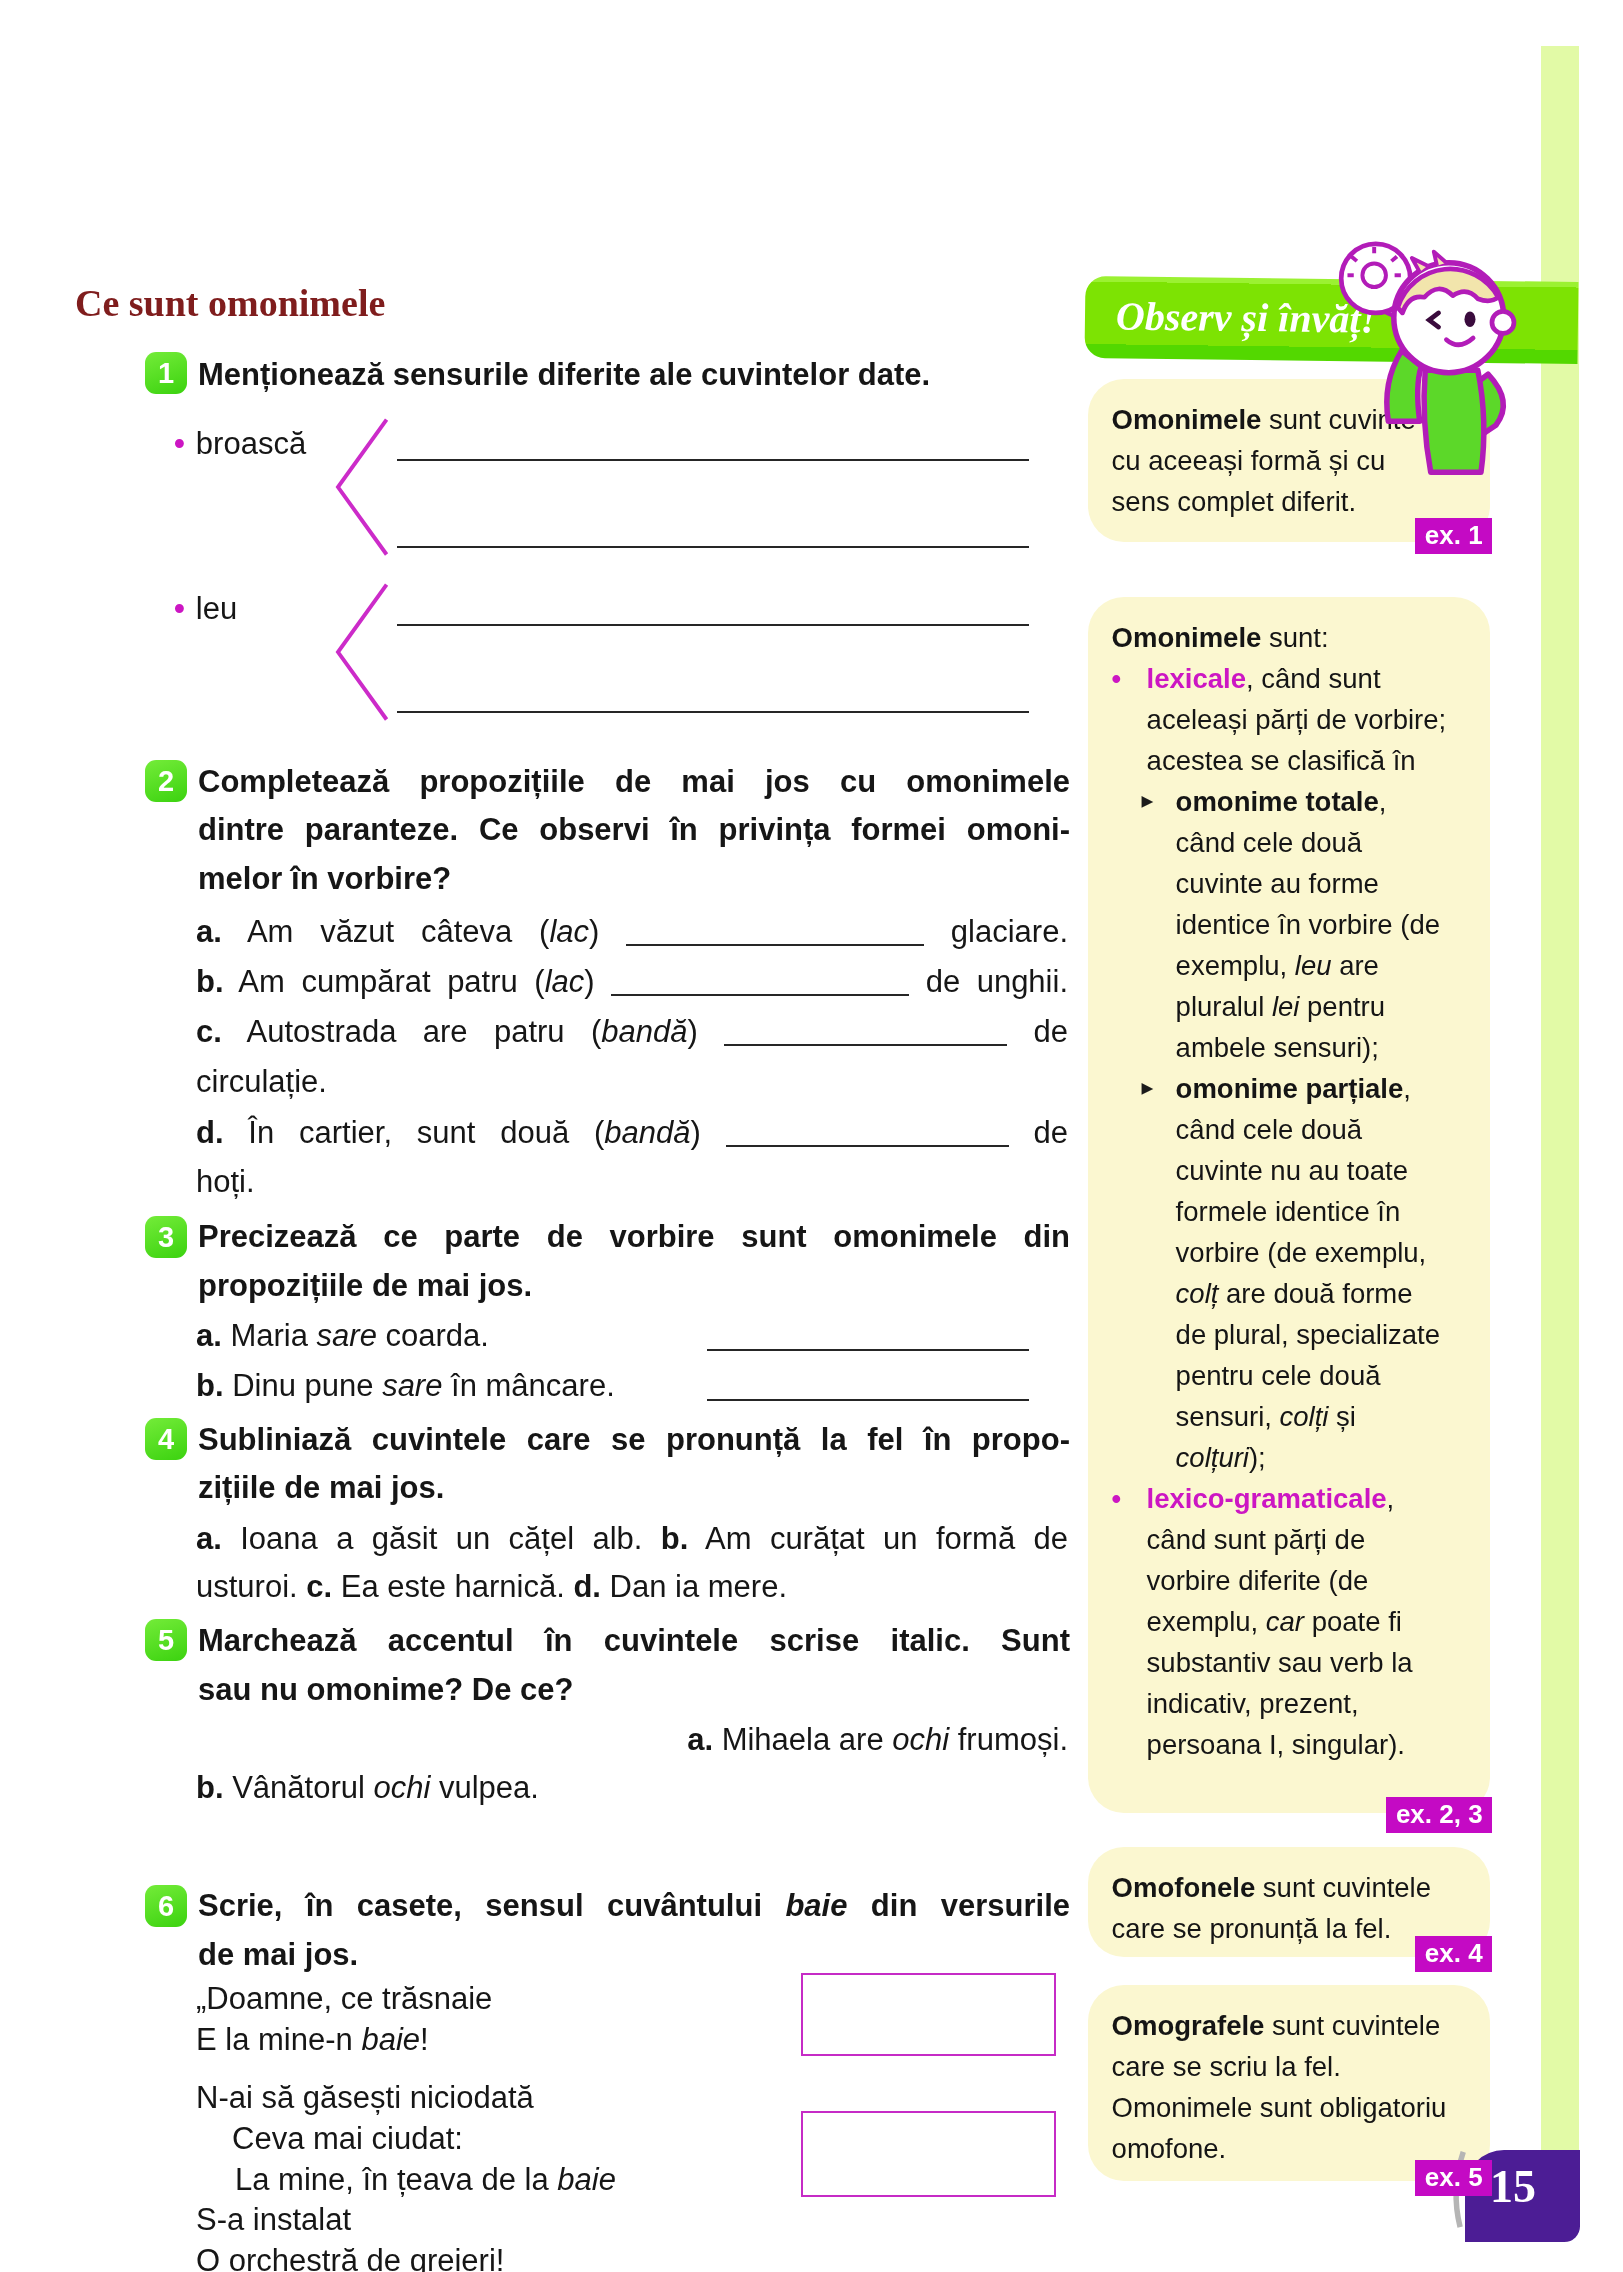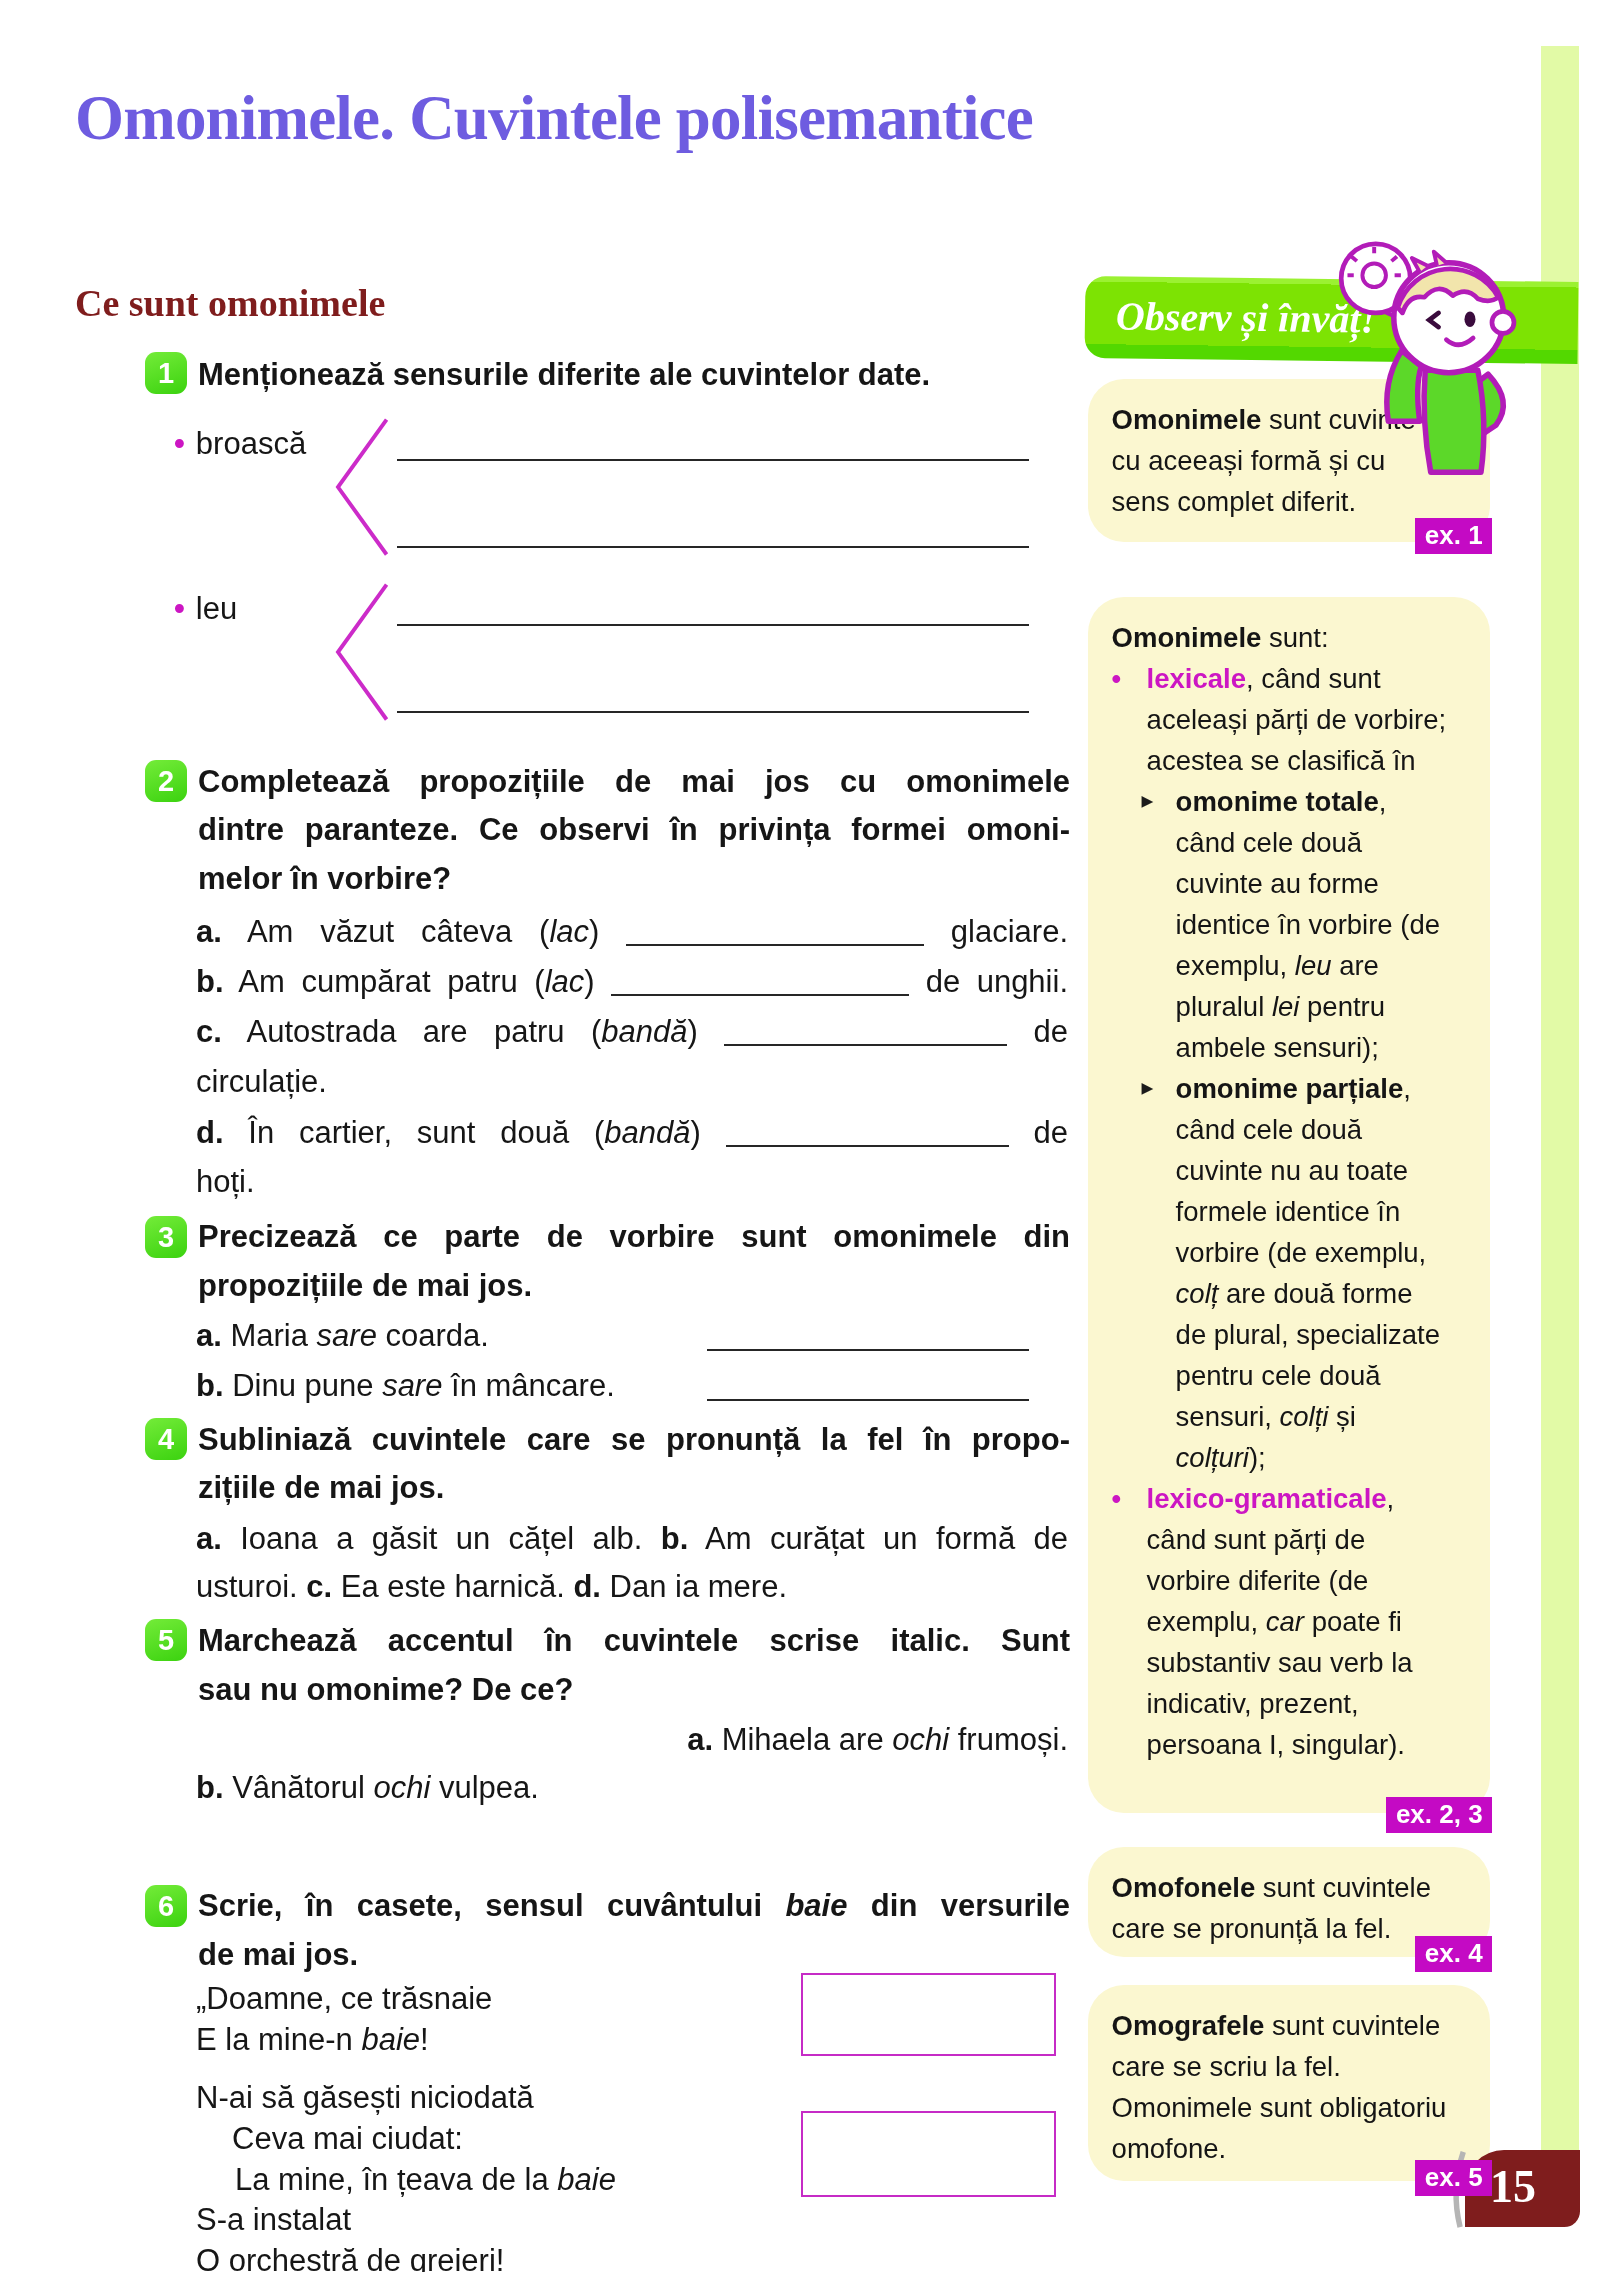--- a/index.html
+++ b/index.html
@@ -44,35 +44,34 @@
         font-size:27.5px;line-height:41px;color:#151515;box-sizing:border-box;
         padding:20.4px 43px 15.7px 23.6px;z-index:1;}
   .note p{margin:0;}
   .nitem{position:relative;margin:0;}
   .nitem.l1{padding-left:35px;}
   .nitem.l1 .bul{position:absolute;left:0;top:0;color:#cc16c3;font-weight:bold;}
   .nitem.l2{padding-left:64px;}
   .nitem.l2 .bul{position:absolute;left:30px;top:-1.6px;color:#1b1b1b;font-size:23.6px;}
   .tag{position:absolute;right:131px;background:#c40ac4;color:#fff;font-weight:bold;
        font-size:26px;line-height:31px;padding:2.4px 9.4px;z-index:3;white-space:nowrap;}
-  .pagenum{position:absolute;left:1465px;top:2150px;width:115px;height:77px;z-index:2;
-       background:#7f1d1d;border-radius:39px 0 15.7px 0;color:#fff;
+  .pagenum{position:absolute;left:1465px;top:2150px;width:115px;height:92px;z-index:2;
+       background:#4c1d95;border-radius:39px 0 15.7px 0;color:#fff;
        font-family:"Liberation Serif","DejaVu Serif",serif;font-weight:bold;font-size:46px;
        line-height:74px;padding-left:25px;box-sizing:border-box;}
   .pshadow{position:absolute;left:1446px;top:2150px;z-index:1;}
   .chev{position:absolute;left:330px;}
 </style>
 </head>
 <body>
 
 <div id="page">
 
   <div class="stripe"></div>
 
-  <div class="abs title" style="left:75px;top:82px;">Omonimele. Cuvintele polisemantice</div>
   <div class="abs h2" style="left:75px;top:281px;">Ce sunt omonimele</div>
 
   <div class="ribbon">
     <span class="rlabel">Observ și învăț!</span>
   </div>
 
   <svg class="mascot" viewBox="0 0 280 340">
     <g>
       <circle cx="62" cy="68" r="44" fill="#ffffff" stroke="#b21cb8" stroke-width="6"></circle>
       <polygon points="92,102 112,128 76,112" fill="#ffffff" stroke="#b21cb8" stroke-width="5"></polygon>

